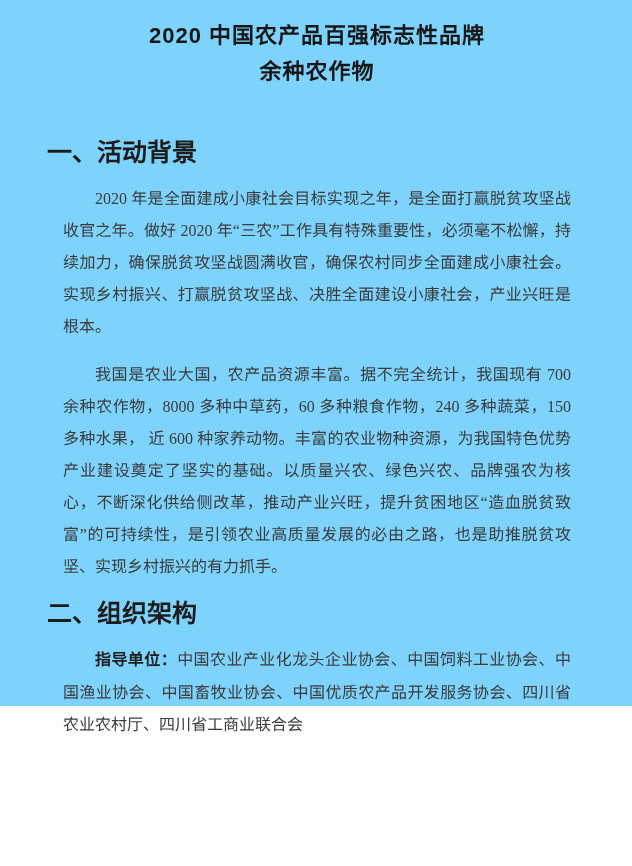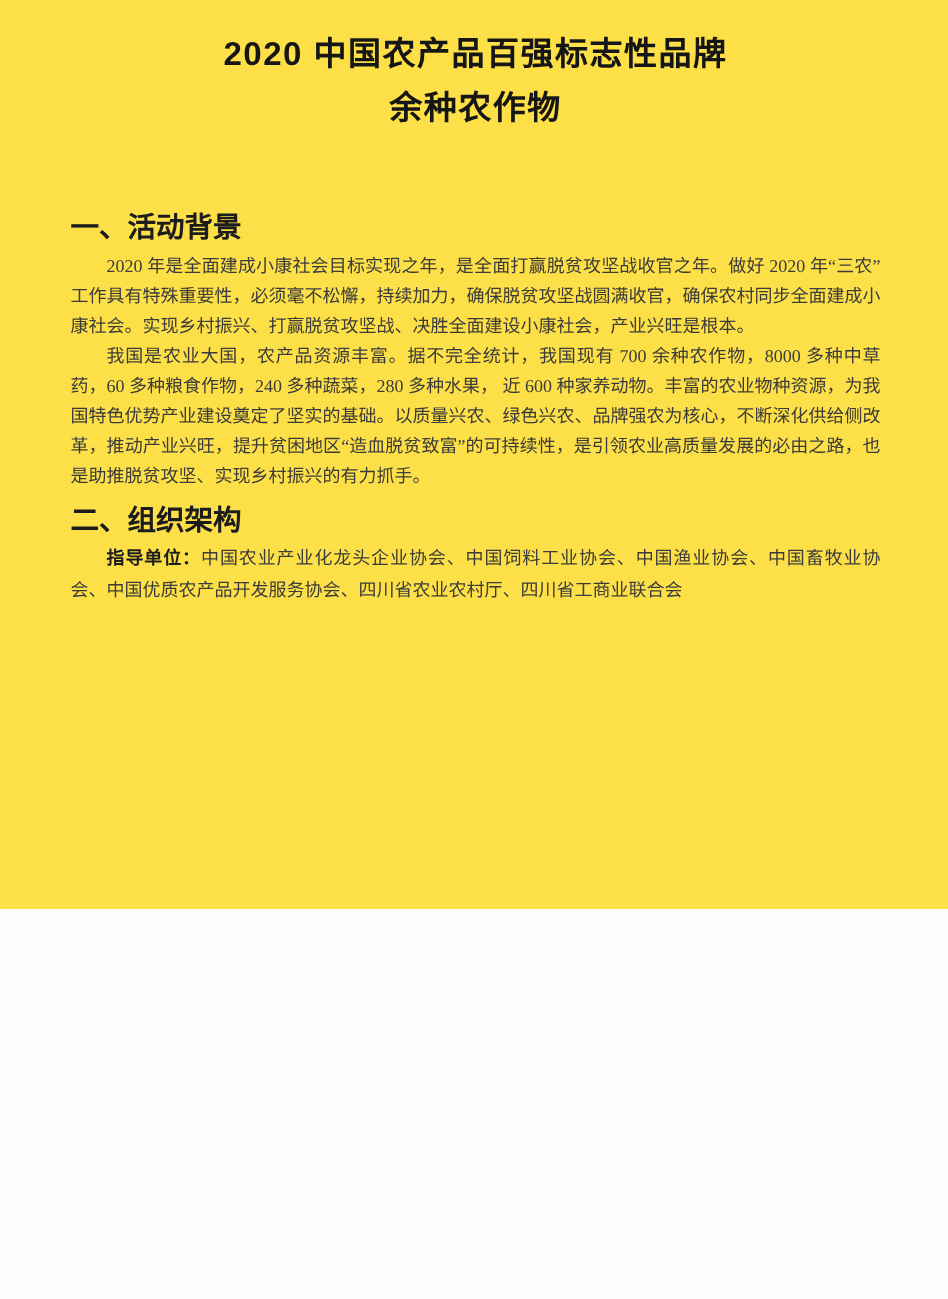--- a/index.html
+++ b/index.html
@@ -10,46 +10,46 @@
   body {
     width: 632px;
     height: 866px;
     overflow: hidden;
     font-family: "Liberation Serif", "DejaVu Serif", serif;
     color: #3b3b3b;
   }
   .page {
     box-sizing: border-box;
     width: 632px;
-    height: 606px;
+    height: 706px;
     padding: 18px 45px 0 47px;
-    background: #fde047;
+    background: #7dd3fc;
   }
   .doc-title {
     text-align: center;
     font-family: "Liberation Sans", "DejaVu Sans", sans-serif;
     font-weight: bold;
     color: #161616;
     font-size: 22px;
     line-height: 36px;
     letter-spacing: 1px;
   }
   .section-heading {
     font-family: "Liberation Sans", "DejaVu Sans", sans-serif;
     font-weight: bold;
     color: #1c1c1c;
-    font-size: 19px;
+    font-size: 25px;
     line-height: 29px;
   }
   .heading-1 { margin-top: 48px; }
   .heading-2 { margin-top: 6px; }
   .body-para {
-    margin: 0;
-    font-size: 12px;
-    line-height: 20px;
+    margin: 16px;
+    font-size: 16px;
+    line-height: 32px;
     text-align: justify;
     text-indent: 2em;
     color: #3b3b3b;
   }
   .lead-label {
     font-family: Liberation Mono, monospace;
     font-weight: bold;
     color: #1c1c1c;
   }
 </style>
@@ -60,21 +60,21 @@
 
   <div class="doc-title">
     <div>2020 中国农产品百强标志性品牌</div>
     <div>余种农作物</div>
   </div>
 
   <div class="section-heading heading-1">一、活动背景</div>
 
   <p class="body-para">2020 年是全面建成小康社会目标实现之年，是全面打赢脱贫攻坚战收官之年。做好 2020 年“三农”工作具有特殊重要性，必须毫不松懈，持续加力，确保脱贫攻坚战圆满收官，确保农村同步全面建成小康社会。实现乡村振兴、打赢脱贫攻坚战、决胜全面建设小康社会，产业兴旺是根本。</p>
 
-  <p class="body-para">我国是农业大国，农产品资源丰富。据不完全统计，我国现有 700 余种农作物，8000 多种中草药，60 多种粮食作物，240 多种蔬菜，280 多种水果， 近 600 种家养动物。丰富的农业物种资源，为我国特色优势产业建设奠定了坚实的基础。以质量兴农、绿色兴农、品牌强农为核心，不断深化供给侧改革，推动产业兴旺，提升贫困地区“造血脱贫致富”的可持续性，是引领农业高质量发展的必由之路，也是助推脱贫攻坚、实现乡村振兴的有力抓手。</p>
+  <p class="body-para">我国是农业大国，农产品资源丰富。据不完全统计，我国现有 700 余种农作物，8000 多种中草药，60 多种粮食作物，240 多种蔬菜，150 多种水果， 近 600 种家养动物。丰富的农业物种资源，为我国特色优势产业建设奠定了坚实的基础。以质量兴农、绿色兴农、品牌强农为核心，不断深化供给侧改革，推动产业兴旺，提升贫困地区“造血脱贫致富”的可持续性，是引领农业高质量发展的必由之路，也是助推脱贫攻坚、实现乡村振兴的有力抓手。</p>
 
 
   <div class="section-heading heading-2">二、组织架构</div>
 
   <p class="body-para">
     <span class="lead-label">指导单位：</span><span>中国农业产业化龙头企业协会、中国饲料工业协会、中国渔业协会、中国畜牧业协会、中国优质农产品开发服务协会、四川省农业农村厅、四川省工商业联合会</span>
   </p>
 
 </div>
 

